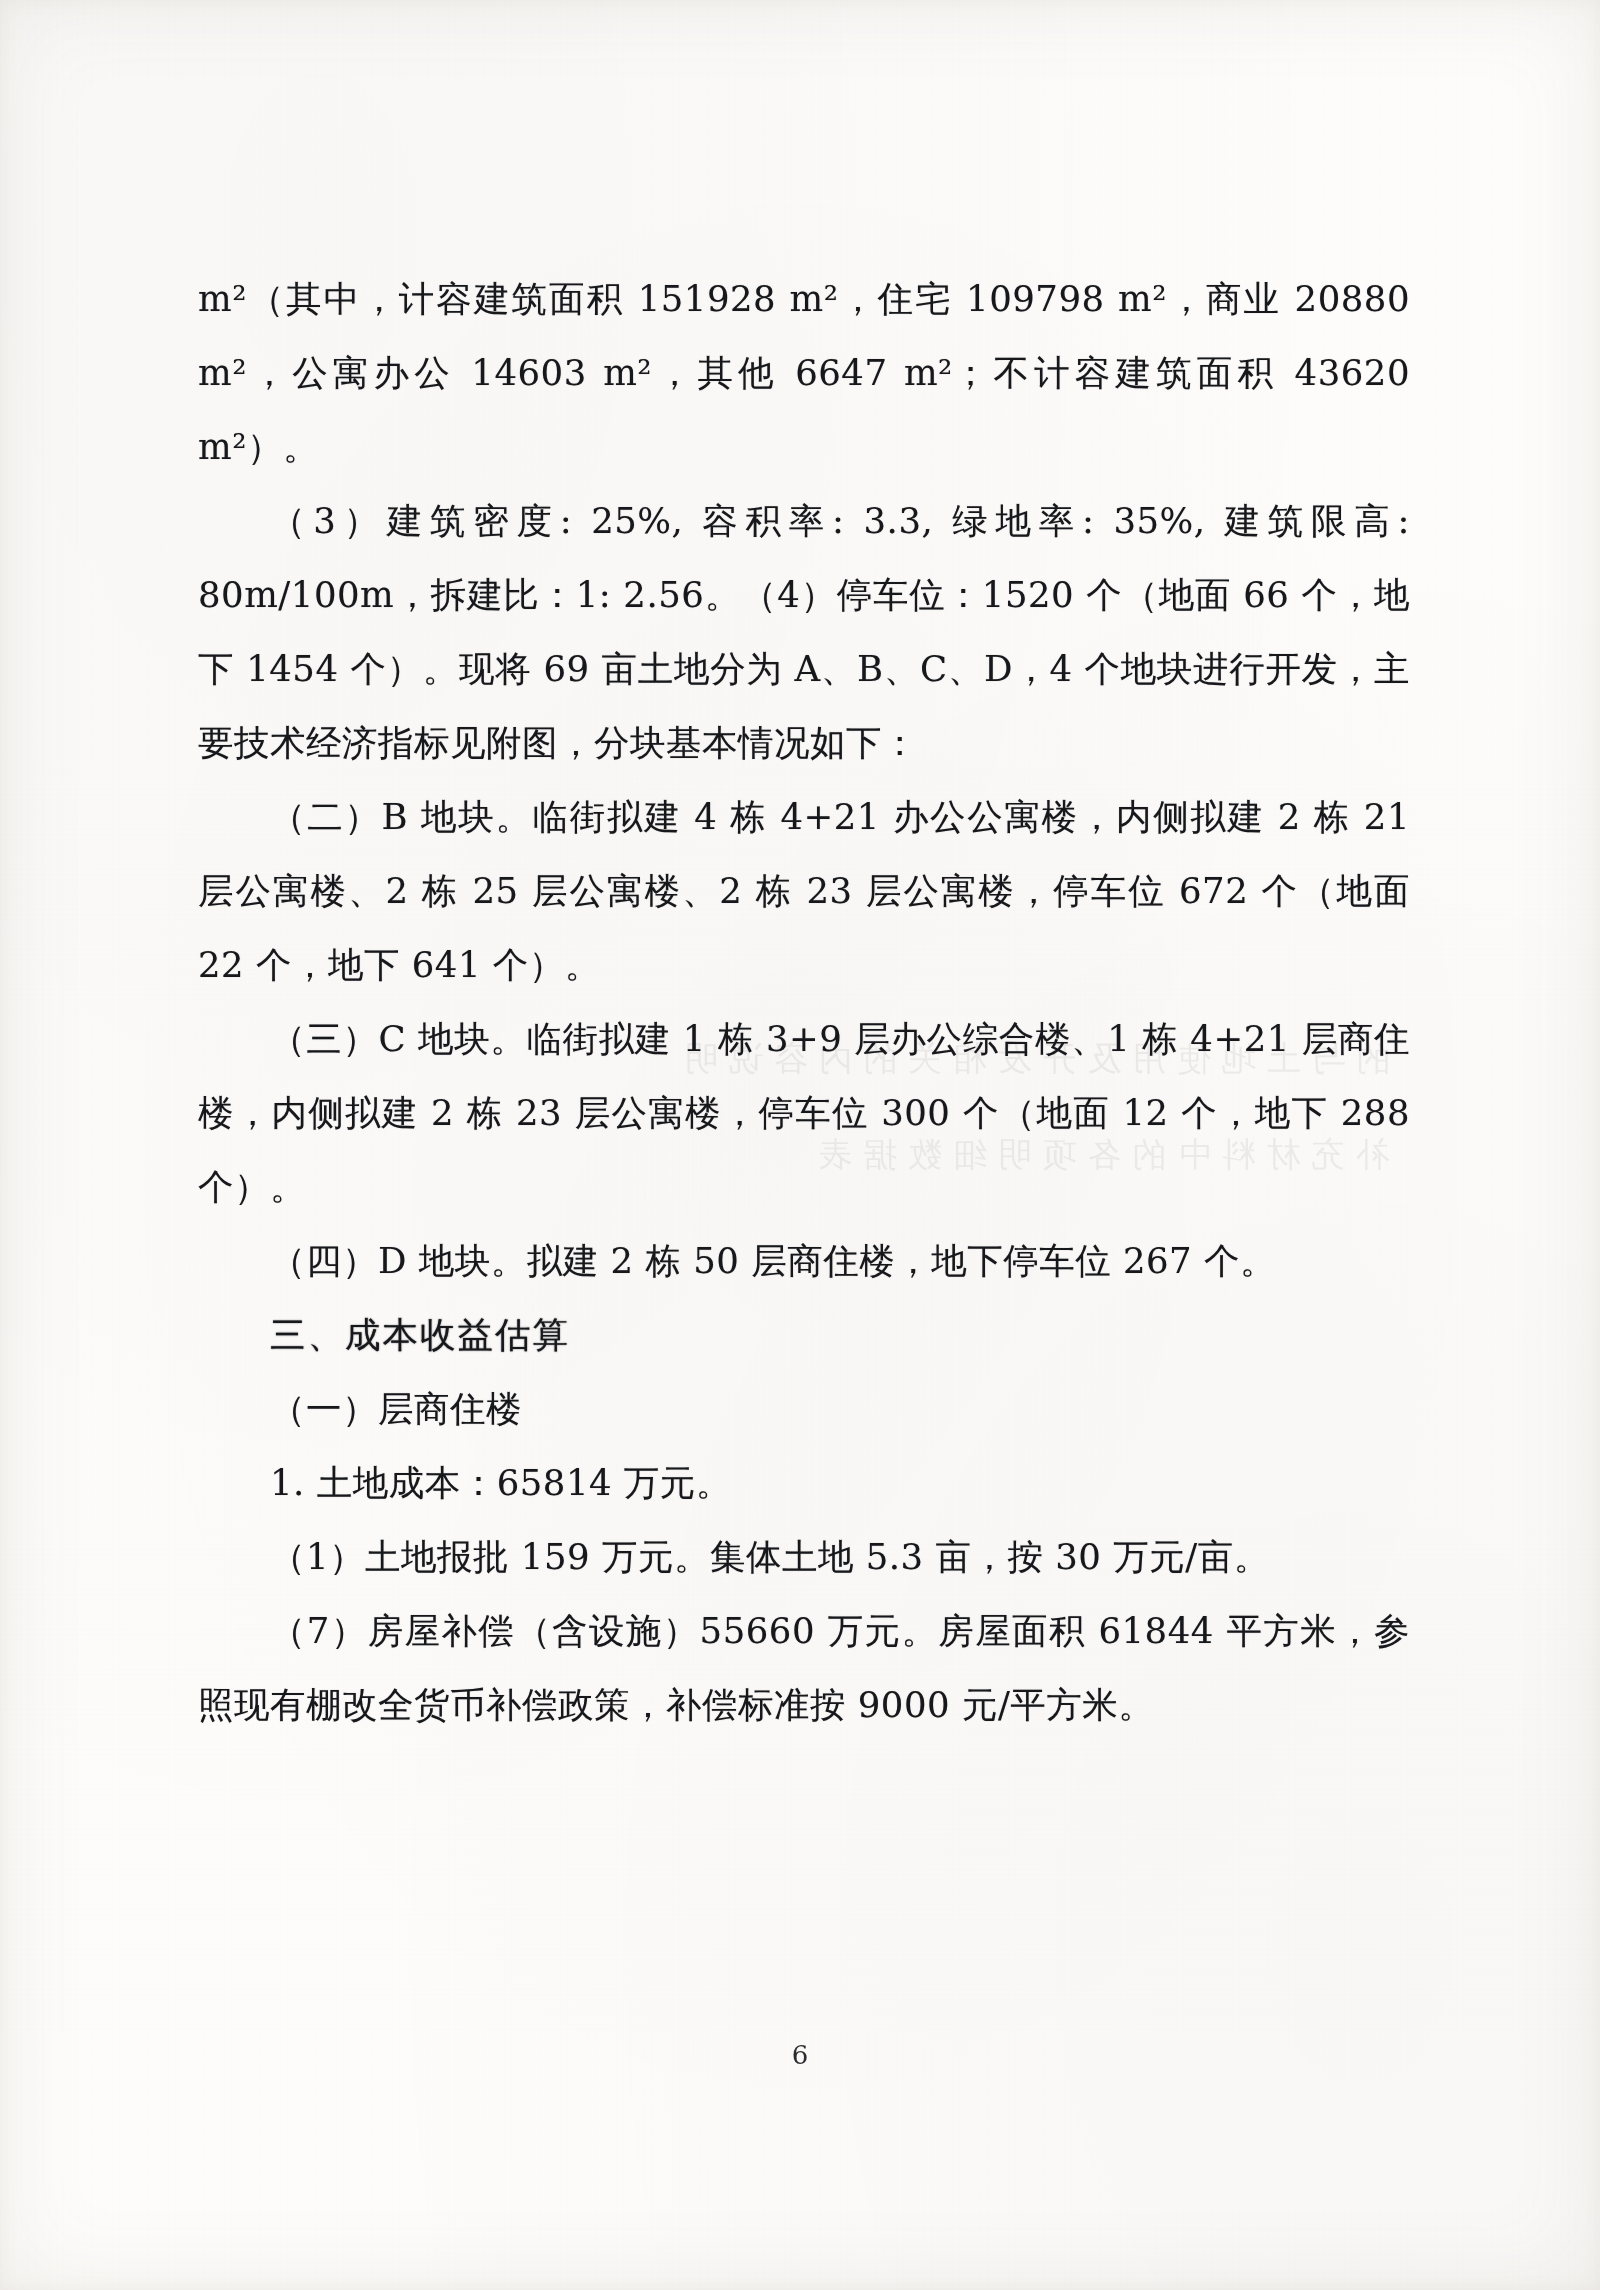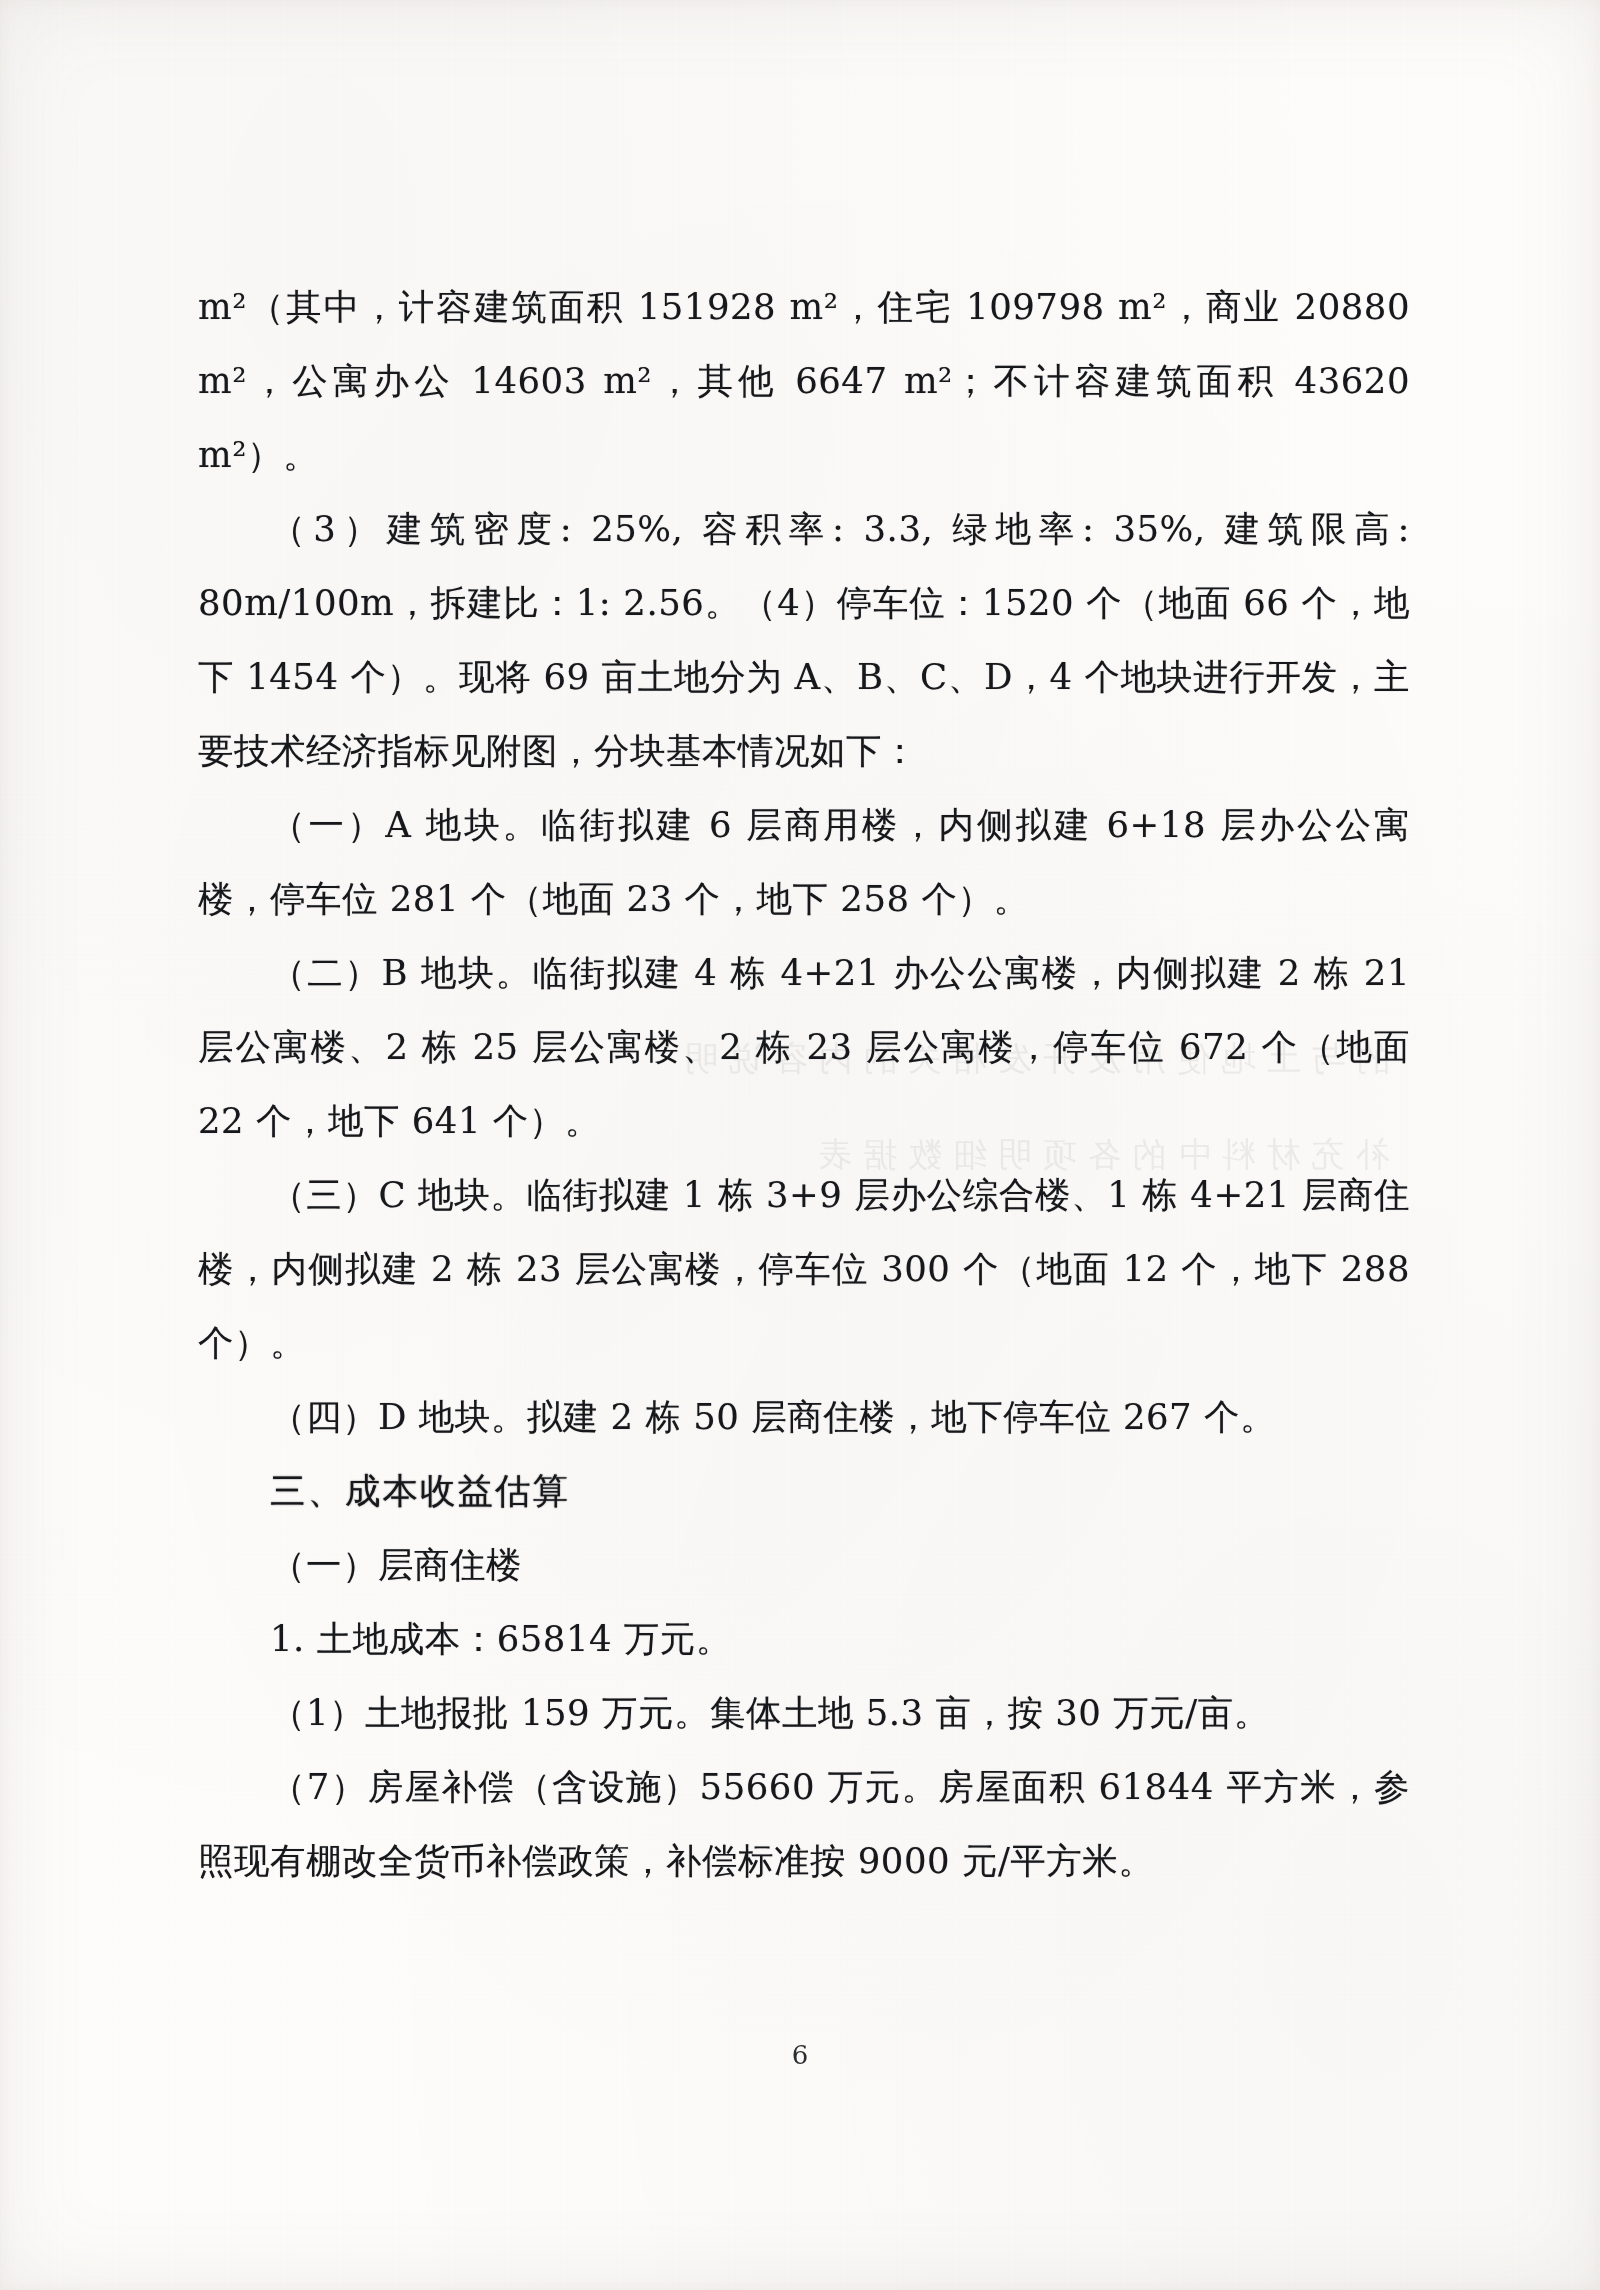--- a/index.html
+++ b/index.html
@@ -36,21 +36,21 @@
   }
   .edge-shadow {
     position: absolute;
     inset: 0;
     pointer-events: none;
     box-shadow: inset 0 0 90px rgba(120,110,100,0.10), inset 0 0 18px rgba(150,140,130,0.08);
   }
   .content {
     position: absolute;
     left: 198px;
-    top: 270px;
+    top: 262px;
     width: 1212px;
   }
   p {
     margin: 0 0 0 0;
     color: #16181c;
     font-size: 35.5px;
     line-height: 74px;
     letter-spacing: 0.5px;
     text-align: justify;
     text-justify: inter-character;
@@ -102,21 +102,20 @@
     <div>的 与 土 地 使 用 及 开 发 相 关 的 内 容 说 明</div>
     <div>补 充 材 料 中 的 各 项 明 细 数 据 表</div>
   </div>
 
   <div class="content">
 
     <p class="">m²（其中，计容建筑面积 151928 m²，住宅 109798 m²，商业 20880 m²，公寓办公 14603 m²，其他 6647 m²；不计容建筑面积 43620 m²）。</p>
 
     <p class="indent">（3）建筑密度: 25%, 容积率: 3.3, 绿地率: 35%, 建筑限高: 80m/100m，拆建比：1: 2.56。（4）停车位：1520 个（地面 66 个，地下 1454 个）。现将 69 亩土地分为 A、B、C、D，4 个地块进行开发，主要技术经济指标见附图，分块基本情况如下：</p>
 
-    <p class="indent">（一）A 地块。临街拟建 6 层商用楼，内侧拟建 6+18 层办公公寓楼，停车位 281 个（地面 23 个，地下 258 个）。</p>
 
     <p class="indent">（二）B 地块。临街拟建 4 栋 4+21 办公公寓楼，内侧拟建 2 栋 21 层公寓楼、2 栋 25 层公寓楼、2 栋 23 层公寓楼，停车位 672 个（地面 22 个，地下 641 个）。</p>
 
     <p class="indent">（三）C 地块。临街拟建 1 栋 3+9 层办公综合楼、1 栋 4+21 层商住楼，内侧拟建 2 栋 23 层公寓楼，停车位 300 个（地面 12 个，地下 288 个）。</p>
 
     <p class="indent">（四）D 地块。拟建 2 栋 50 层商住楼，地下停车位 267 个。</p>
 
     <p class="heading">三、成本收益估算</p>
 
     <p class="indent">（一）层商住楼</p>

